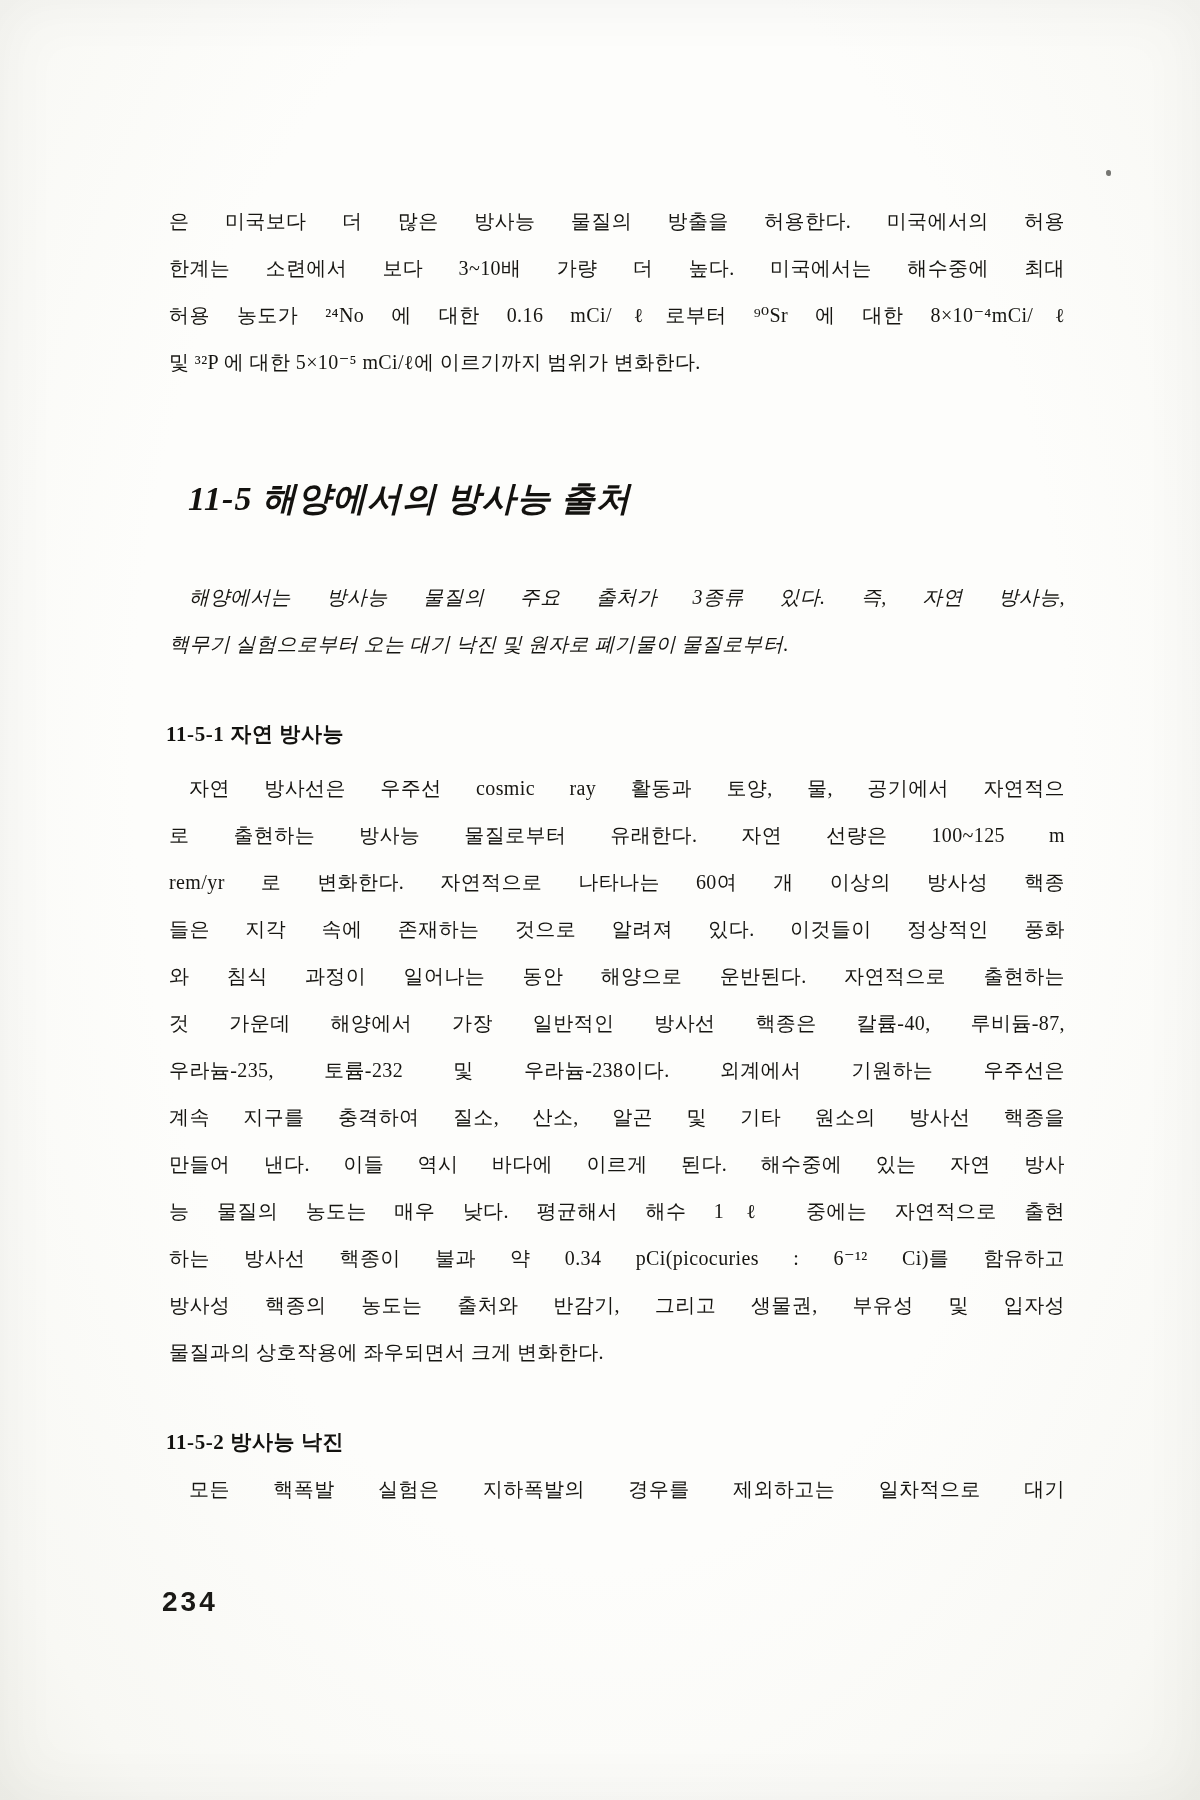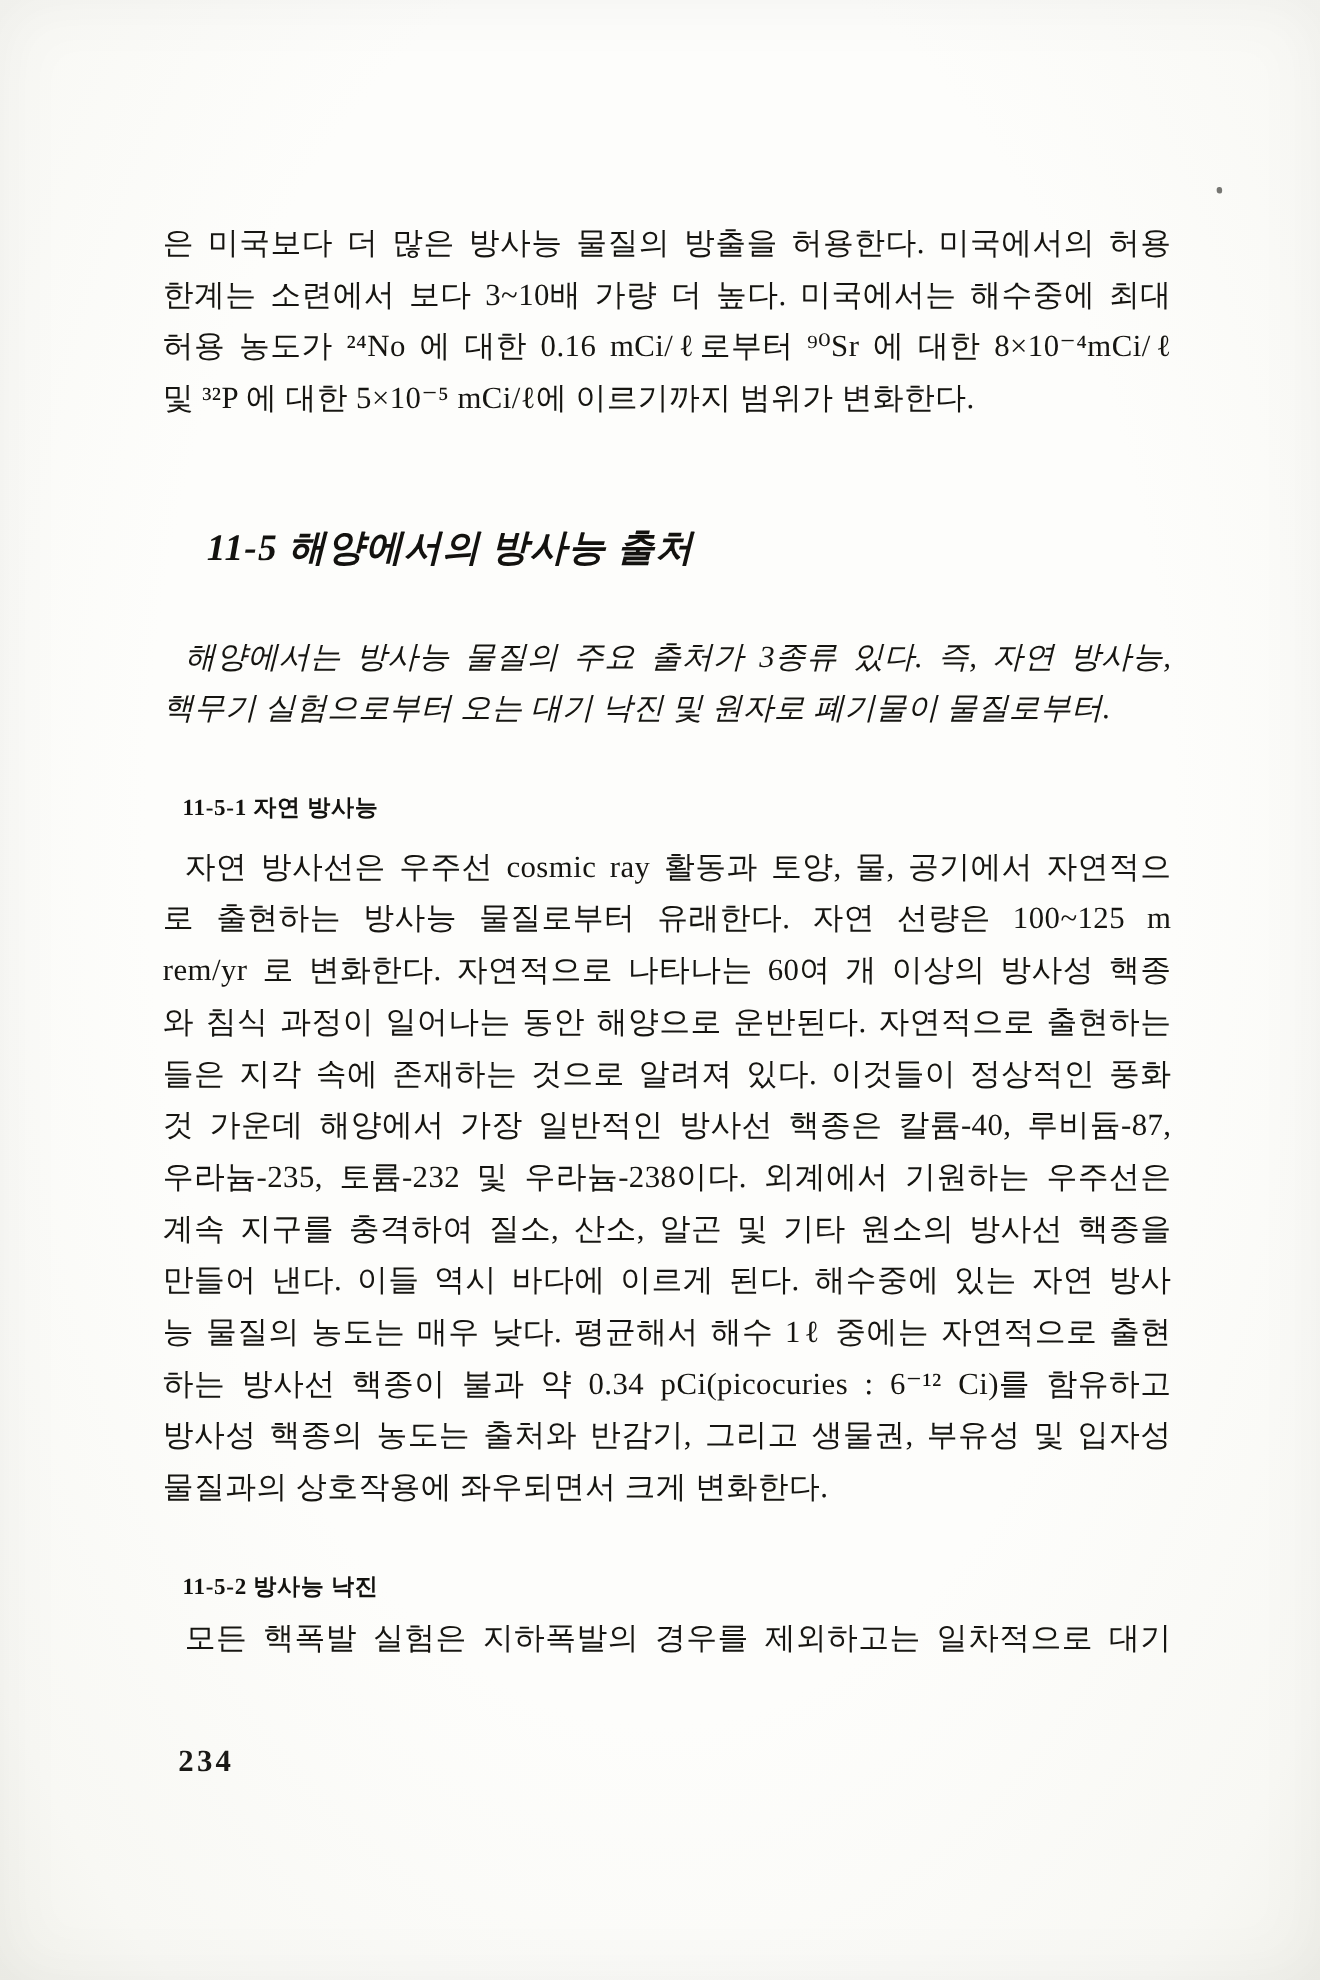--- a/index.html
+++ b/index.html
@@ -20,25 +20,26 @@
     box-shadow: inset 0 0 60px rgba(90,88,80,0.07);
   }
   .content {
     position: absolute;
     left: 148px;
     top: 198px;
     width: 917px;
   }
   .para { margin: 0; padding: 0; }
   .line {
-    font-size: 28px;
+    font-size: 20px;
     line-height: 47px;
     letter-spacing: 0.4px;
     text-align: left;
     color: #161511;
+    margin-left: 21px;
   }
   .line.full {
     text-align: justify;
     text-align-last: justify;
   }
   .line.indent { text-indent: 20px; }
 
   .section-heading {
     margin: 84px 0 0 40px;
     font-size: 34px;
@@ -61,21 +62,21 @@
   .gap-fallout  { margin-top: 0px; }
 
   .page-number {
     position: absolute;
     left: 162px;
     top: 1586px;
     font-size: 28px;
     font-weight: 700;
     letter-spacing: 3px;
     color: #1a1916;
-    font-family: Liberation Serif, serif;
+    font-family: Liberation Sans, sans-serif;
   }
   .scan-speck {
     position: absolute;
     left: 1106px;
     top: 170px;
     width: 5px;
     height: 6px;
     background: #4a4a46;
     border-radius: 50% 50% 40% 60%;
     opacity: 0.75;
@@ -102,22 +103,22 @@
       <div class="line full indent">해양에서는 방사능 물질의 주요 출처가 3종류 있다. 즉, 자연 방사능,</div>
       <div class="line">핵무기 실험으로부터 오는 대기 낙진 및 원자로 폐기물이 물질로부터.</div>
     </div>
 
     <h3 class="sub-heading">11-5-1 자연 방사능</h3>
 
     <div class="para gap-natural">
       <div class="line full indent">자연 방사선은 우주선 cosmic ray 활동과 토양, 물, 공기에서 자연적으</div>
       <div class="line full">로 출현하는 방사능 물질로부터 유래한다. 자연 선량은 100~125 m</div>
       <div class="line full">rem/yr 로 변화한다. 자연적으로 나타나는 60여 개 이상의 방사성 핵종</div>
+      <div class="line full">들은 지각 속에 존재하는 것으로 알려져 있다. 이것들이 정상적인 풍화</div>
       <div class="line full">와 침식 과정이 일어나는 동안 해양으로 운반된다. 자연적으로 출현하는</div>
-      <div class="line full">들은 지각 속에 존재하는 것으로 알려져 있다. 이것들이 정상적인 풍화</div>
       <div class="line full">것 가운데 해양에서 가장 일반적인 방사선 핵종은 칼륨-40, 루비듐-87,</div>
       <div class="line full">우라늄-235, 토륨-232 및 우라늄-238이다. 외계에서 기원하는 우주선은</div>
       <div class="line full">계속 지구를 충격하여 질소, 산소, 알곤 및 기타 원소의 방사선 핵종을</div>
       <div class="line full">만들어 낸다. 이들 역시 바다에 이르게 된다. 해수중에 있는 자연 방사</div>
       <div class="line full">능 물질의 농도는 매우 낮다. 평균해서 해수 1ℓ 중에는 자연적으로 출현</div>
       <div class="line full">하는 방사선 핵종이 불과 약 0.34 pCi(picocuries : 6⁻¹² Ci)를 함유하고</div>
       <div class="line full">방사성 핵종의 농도는 출처와 반감기, 그리고 생물권, 부유성 및 입자성</div>
       <div class="line">물질과의 상호작용에 좌우되면서 크게 변화한다.</div>
     </div>
 

